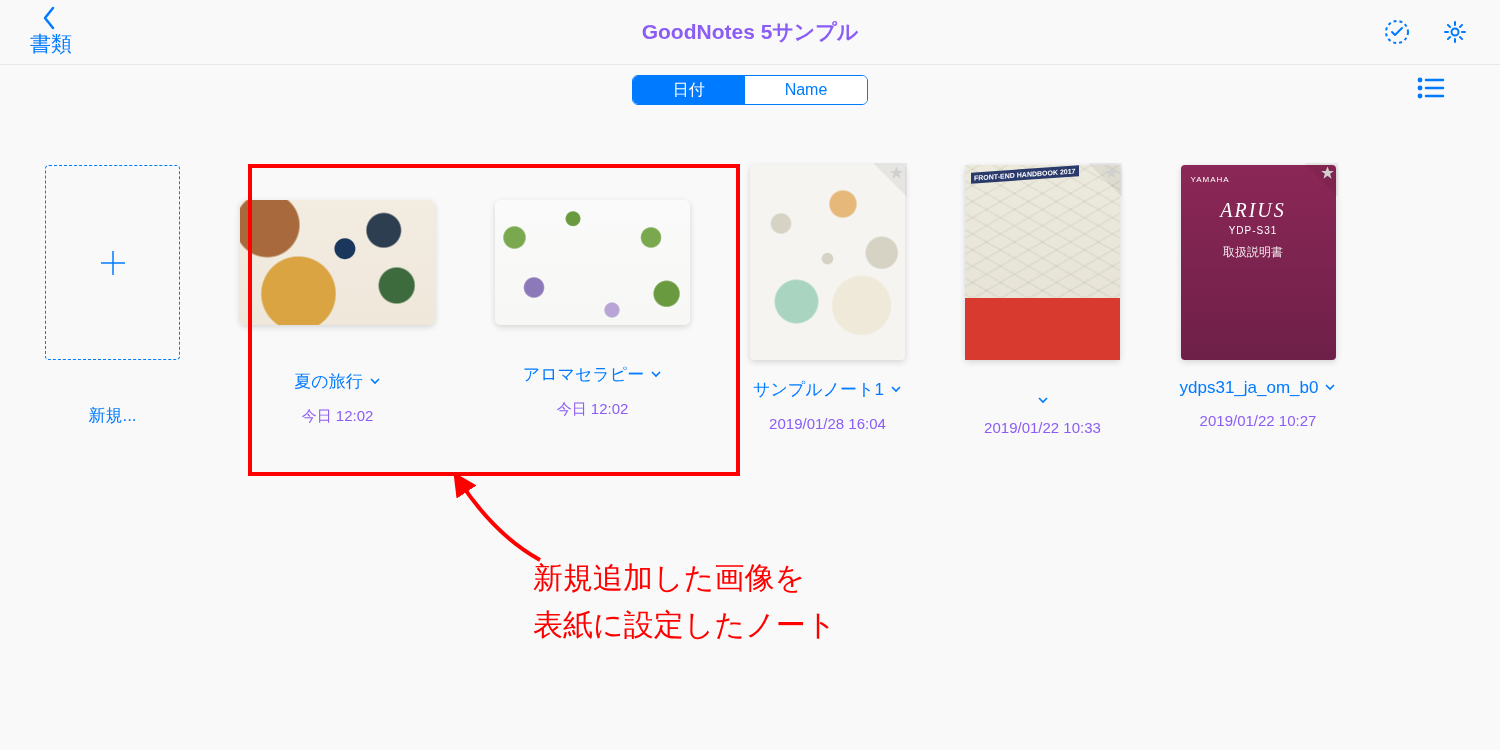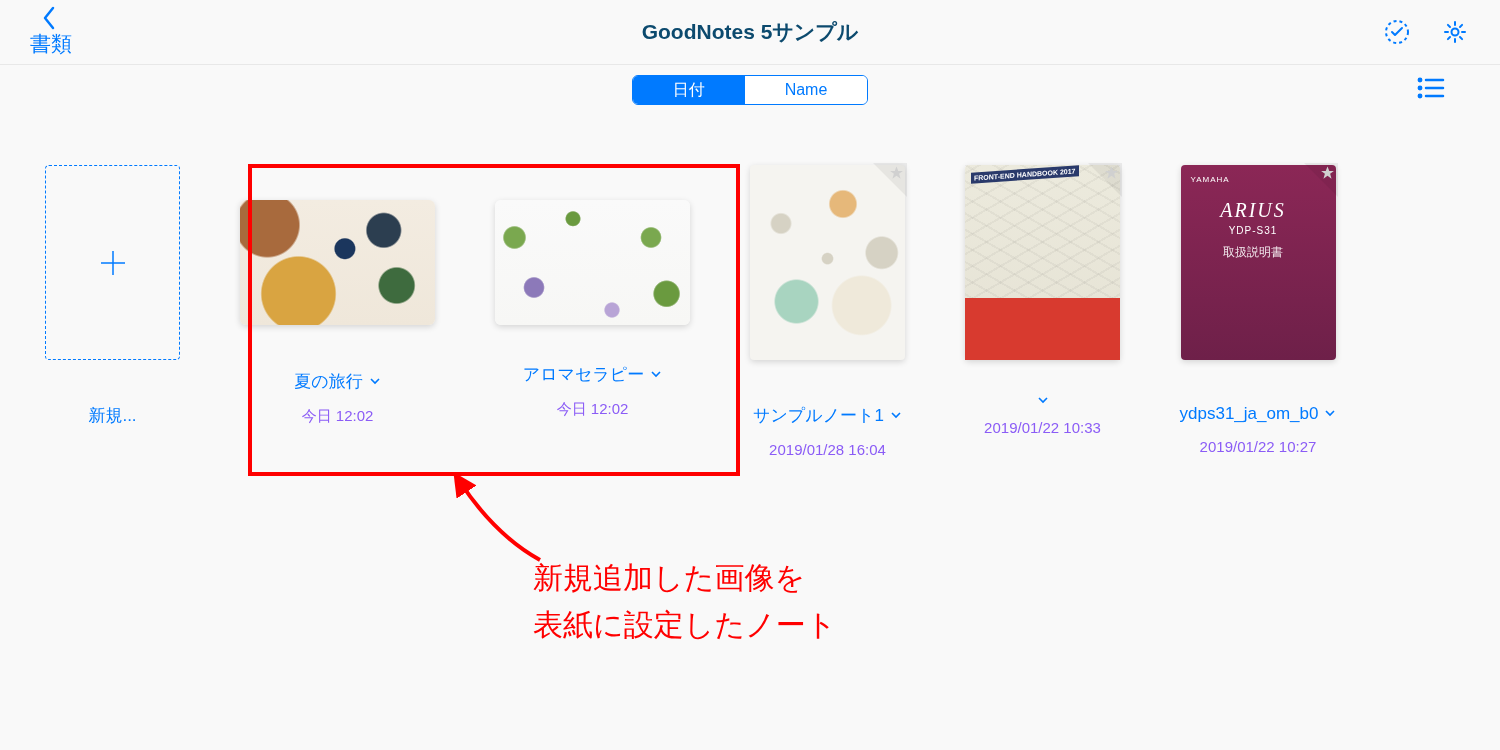--- a/index.html
+++ b/index.html
@@ -14,21 +14,21 @@
 .header {
   height: 65px;
   display: flex;
   align-items: center;
   padding: 0 30px;
   border-bottom: 1px solid #e8e8e8;
   position: relative;
 }
 .back { display: flex; align-items: center; color: #007aff; font-size: 21px; cursor: pointer; flex-direction: column; }
 .back svg { width: 14px; height: 24px; margin-right: 4px; }
-.title { position: absolute; left: 50%; transform: translateX(-50%); font-size: 21px; font-weight: 600; color: #0c4a6e; }
+.title { position: absolute; left: 50%; transform: translateX(-50%); font-size: 21px; font-weight: 600; color: #8b5cf6; }
 .header-right { margin-left: auto; display: flex; gap: 28px; align-items: center; }
 .icon-btn { cursor: pointer; width: 30px; height: 30px; display: flex; align-items: center; justify-content: center; }
 
 .toolbar {
   height: 50px;
   display: flex;
   align-items: center;
   justify-content: center;
   padding: 0 40px;
   position: relative;
@@ -52,21 +52,21 @@
   width: 155px; height: 195px; border-radius: 4px; position: relative;
   box-shadow: 0 2px 6px rgba(0,0,0,0.15);
   background: #fff;
 }
 .thumb.wide { width: 195px; height: 125px; border-radius: 6px; margin-top:35px; margin-bottom:35px; }
 .new-box {
   width: 135px; height: 195px; border: 1.5px dashed #007aff; border-radius: 4px;
   display:flex; align-items:center; justify-content:center; cursor:pointer; background:transparent;
 }
 .new-box svg { stroke:#007aff; }
-.card-title { color:#007aff; font-size:17px; margin-top:44px; display:flex; align-items:center; gap:6px; cursor:pointer; text-align:center; }
+.card-title { color:#007aff; font-size:17px; margin-top:18px; display:flex; align-items:center; gap:6px; cursor:pointer; text-align:center; }
 .card-title.single { margin-top:44px; }
 .card-date { color:#8b5cf6; font-size:15px; margin-top:14px; }
 .chevdown svg { width:12px; height:12px; }
 
 .star {
   position:absolute; top:-2px; right:-2px;
   width:0; height:0;
   border-left:34px solid transparent;
   border-top:34px solid rgba(0,0,0,0.06);
 }

